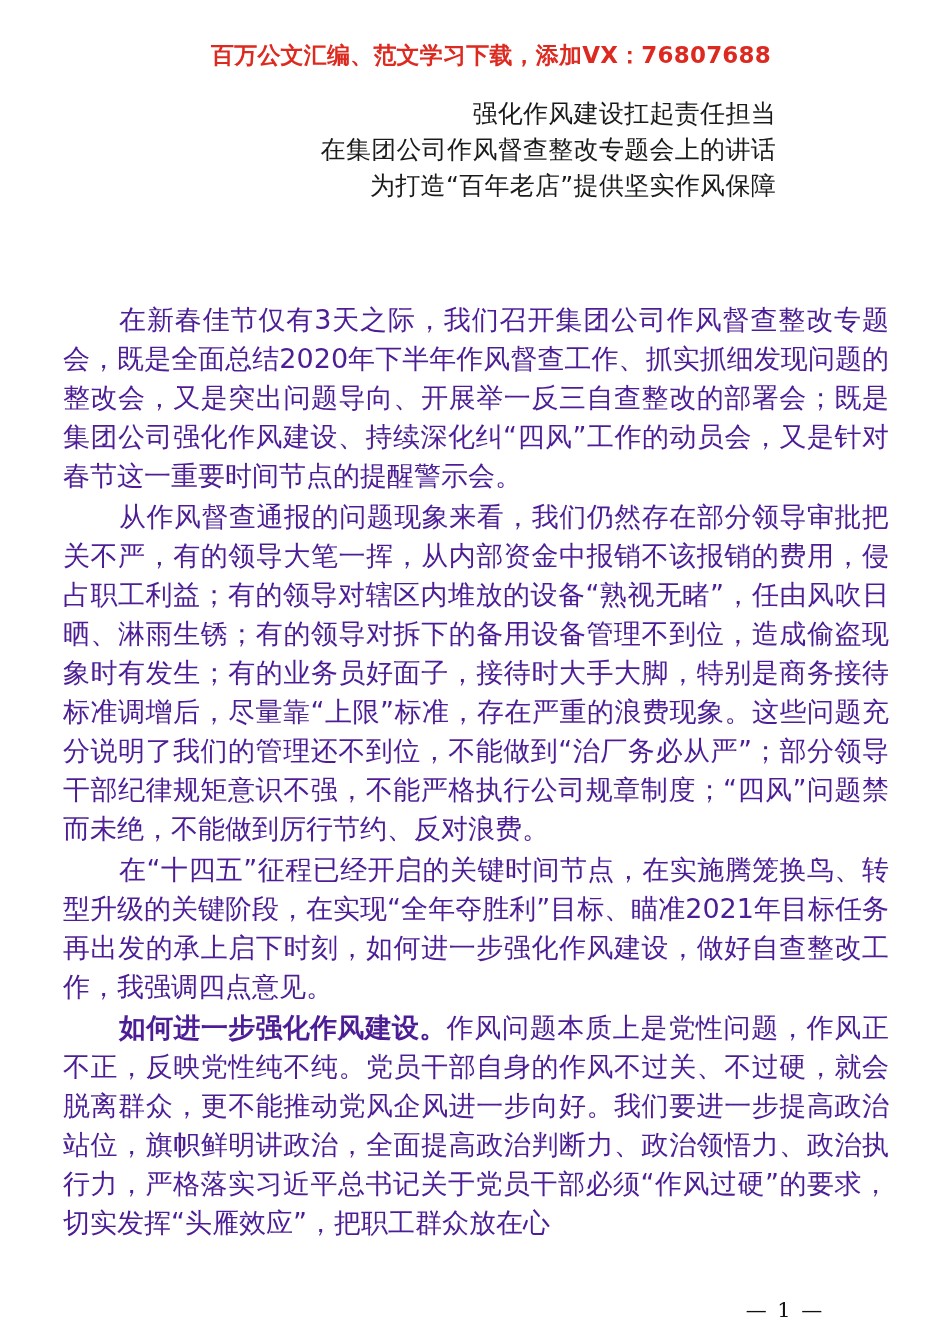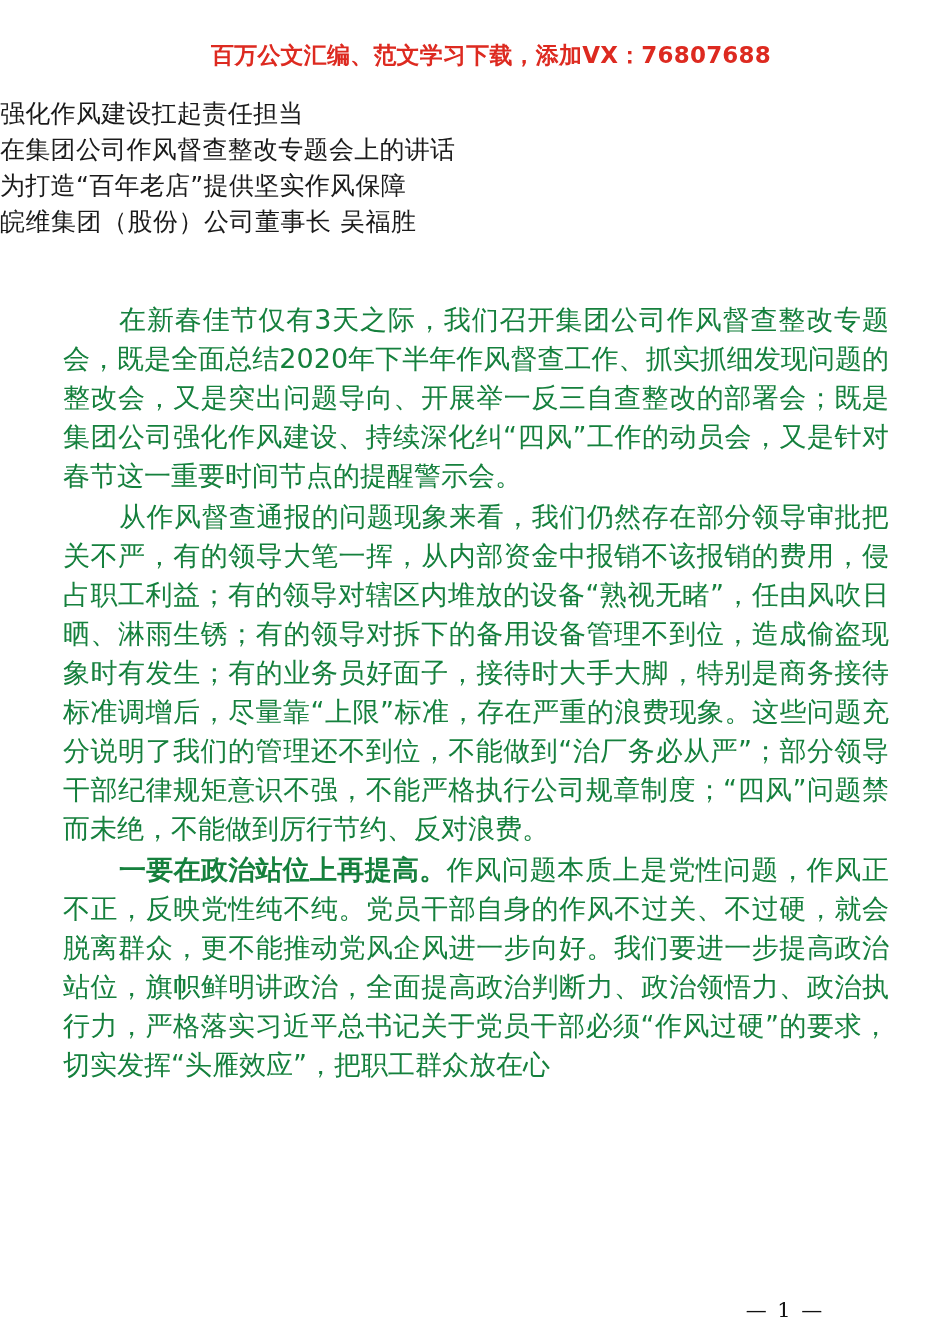--- a/index.html
+++ b/index.html
@@ -36,21 +36,21 @@
     line-height: 30px;
     white-space: nowrap;
   }
 
   
   .title-block {
     position: absolute;
     top: 96px;
     left: 0;
     width: 776px;
-    text-align: left;
+    text-align: right;
   }
   .title-line {
     font-size: 25px;
     line-height: 36px;
     color: #1a1a1a;
     letter-spacing: 0.3px;
     white-space: nowrap;
   }
   .title-line.byline {
     letter-spacing: 0.5px;
@@ -62,21 +62,21 @@
   
   .body-text {
     position: absolute;
     top: 300px;
     left: 63px;
     width: 826px;
   }
   .para {
     font-size: 27px;
     line-height: 39px;
-    color: #15803d;
+    color: #4c1d95;
     text-align: justify;
     text-align-last: left;
     text-justify: inter-character;
     margin: 0 0 2px 0;
     text-indent: 56px;
     letter-spacing: 0px;
     word-break: break-all;
   }
   .para .lead {
     font-weight: bold;
@@ -104,32 +104,34 @@
 <body>
 
 <div class="page">
 
   <div class="promo-banner" style="color: rgb(221, 42, 32);">百万公文汇编、范文学习下载，添加VX：76807688</div>
 
   <div class="title-block">
     <div class="title-line">强化作风建设扛起责任担当</div>
     <div class="title-line">在集团公司作风督查整改专题会上的讲话</div>
     <div class="title-line">为打造“百年老店”提供坚实作风保障</div>
-    <div class="title-line byline">皖维集团（股份）公司董事长  吴福胜</div>
   </div>
 
   <div class="body-text">
     <p class="para">
       <span class="lead"></span><span>在新春佳节仅有3天之际，我们召开集团公司作风督查整改专题会，既是全面总结2020年下半年作风督查工作、抓实抓细发现问题的整改会，又是突出问题导向、开展举一反三自查整改的部署会；既是集团公司强化作风建设、持续深化纠“四风”工作的动员会，又是针对春节这一重要时间节点的提醒警示会。</span>
     </p>
     <p class="para">
       <span class="lead"></span><span>从作风督查通报的问题现象来看，我们仍然存在部分领导审批把关不严，有的领导大笔一挥，从内部资金中报销不该报销的费用，侵占职工利益；有的领导对辖区内堆放的设备“熟视无睹”，任由风吹日晒、淋雨生锈；有的领导对拆下的备用设备管理不到位，造成偷盗现象时有发生；有的业务员好面子，接待时大手大脚，特别是商务接待标准调增后，尽量靠“上限”标准，存在严重的浪费现象。这些问题充分说明了我们的管理还不到位，不能做到“治厂务必从严”；部分领导干部纪律规矩意识不强，不能严格执行公司规章制度；“四风”问题禁而未绝，不能做到厉行节约、反对浪费。</span>
     </p>
     <p class="para">
-      <span class="lead">一要在政治站位上再提高。</span><span>作风问题本质上是党性问题，作风正不正，反映党性纯不纯。党员干部自身的作风不过关、不过硬，就会脱离群众，更不能推动党风企风进一步向好。我们要进一步提高政治站位，旗帜鲜明讲政治，全面提高政治判断力、政治领悟力、政治执行力，严格落实习近平总书记关于党员干部必须“作风过硬”的要求，切实发挥“头雁效应”，把职工群众放在心</span>
+      <span class="lead"></span><span>在“十四五”征程已经开启的关键时间节点，在实施腾笼换鸟、转型升级的关键阶段，在实现“全年夺胜利”目标、瞄准2021年目标任务再出发的承上启下时刻，如何进一步强化作风建设，做好自查整改工作，我强调四点意见。</span>
+    </p>
+    <p class="para">
+      <span class="lead">如何进一步强化作风建设。</span><span>作风问题本质上是党性问题，作风正不正，反映党性纯不纯。党员干部自身的作风不过关、不过硬，就会脱离群众，更不能推动党风企风进一步向好。我们要进一步提高政治站位，旗帜鲜明讲政治，全面提高政治判断力、政治领悟力、政治执行力，严格落实习近平总书记关于党员干部必须“作风过硬”的要求，切实发挥“头雁效应”，把职工群众放在心</span>
     </p>
   </div>
 
   <div class="page-number">
     <span class="pn-inner">— 1 —</span>
   </div>
 
 </div>
 
 </body></html>

